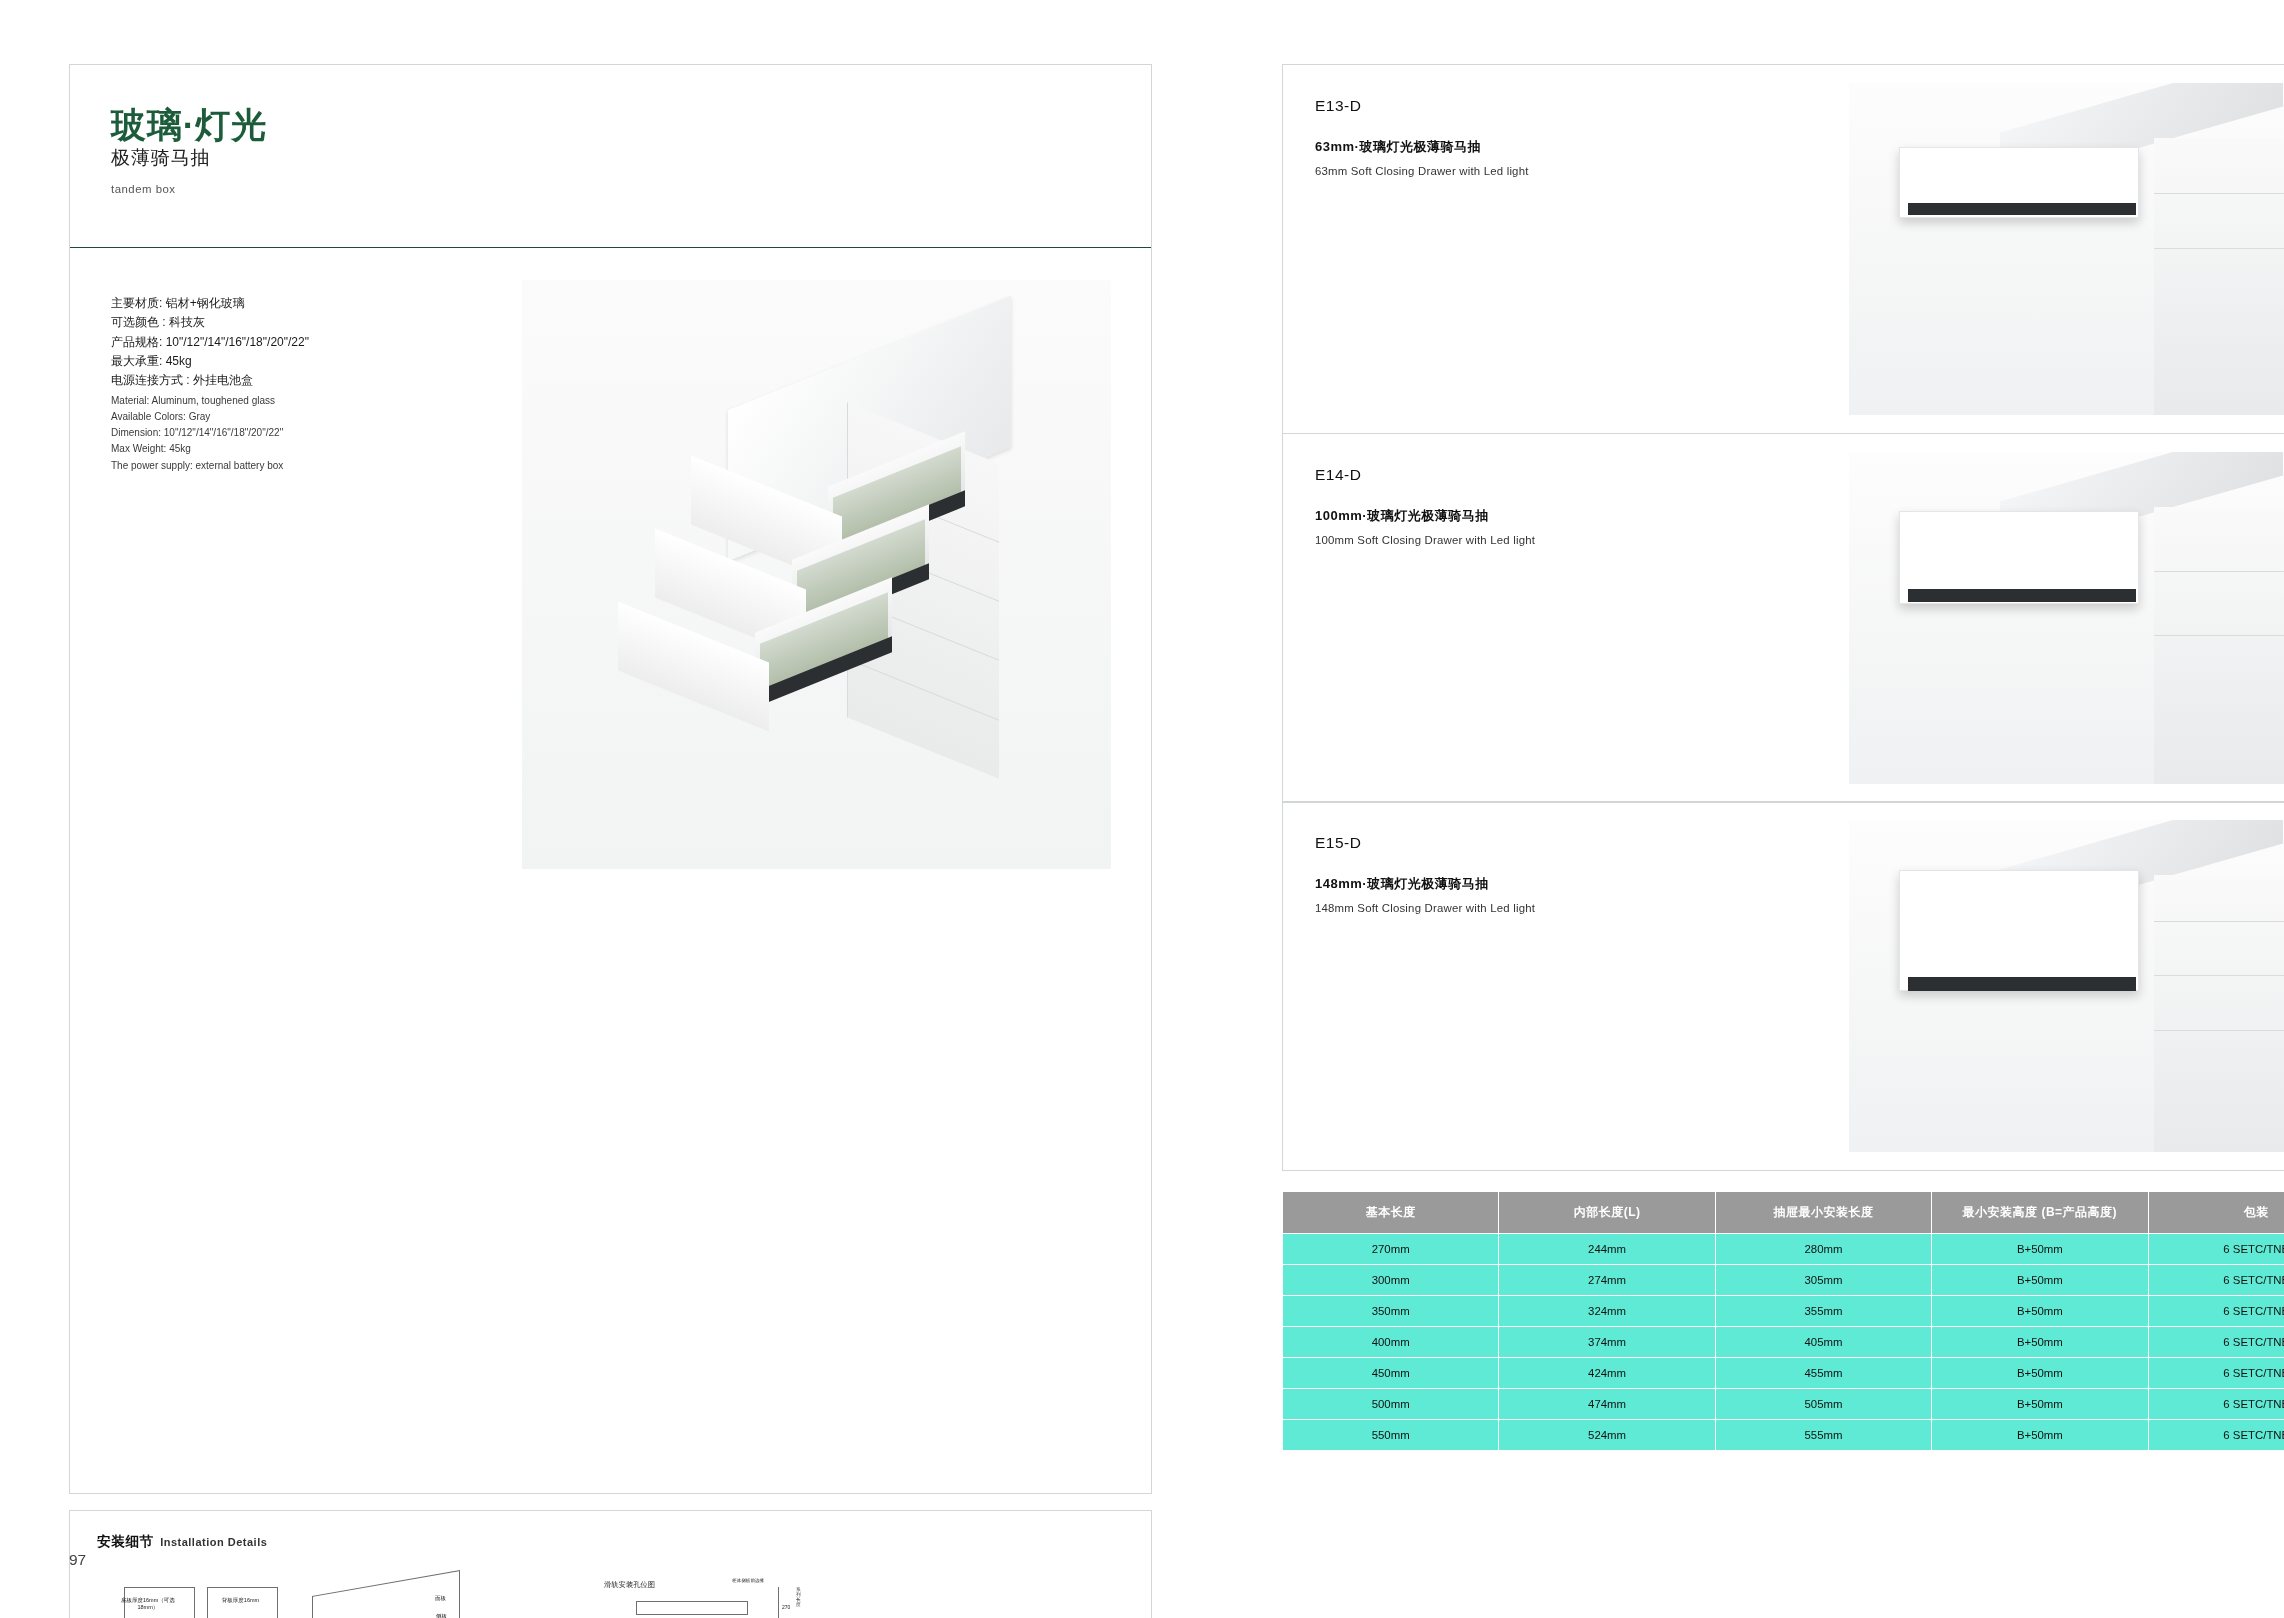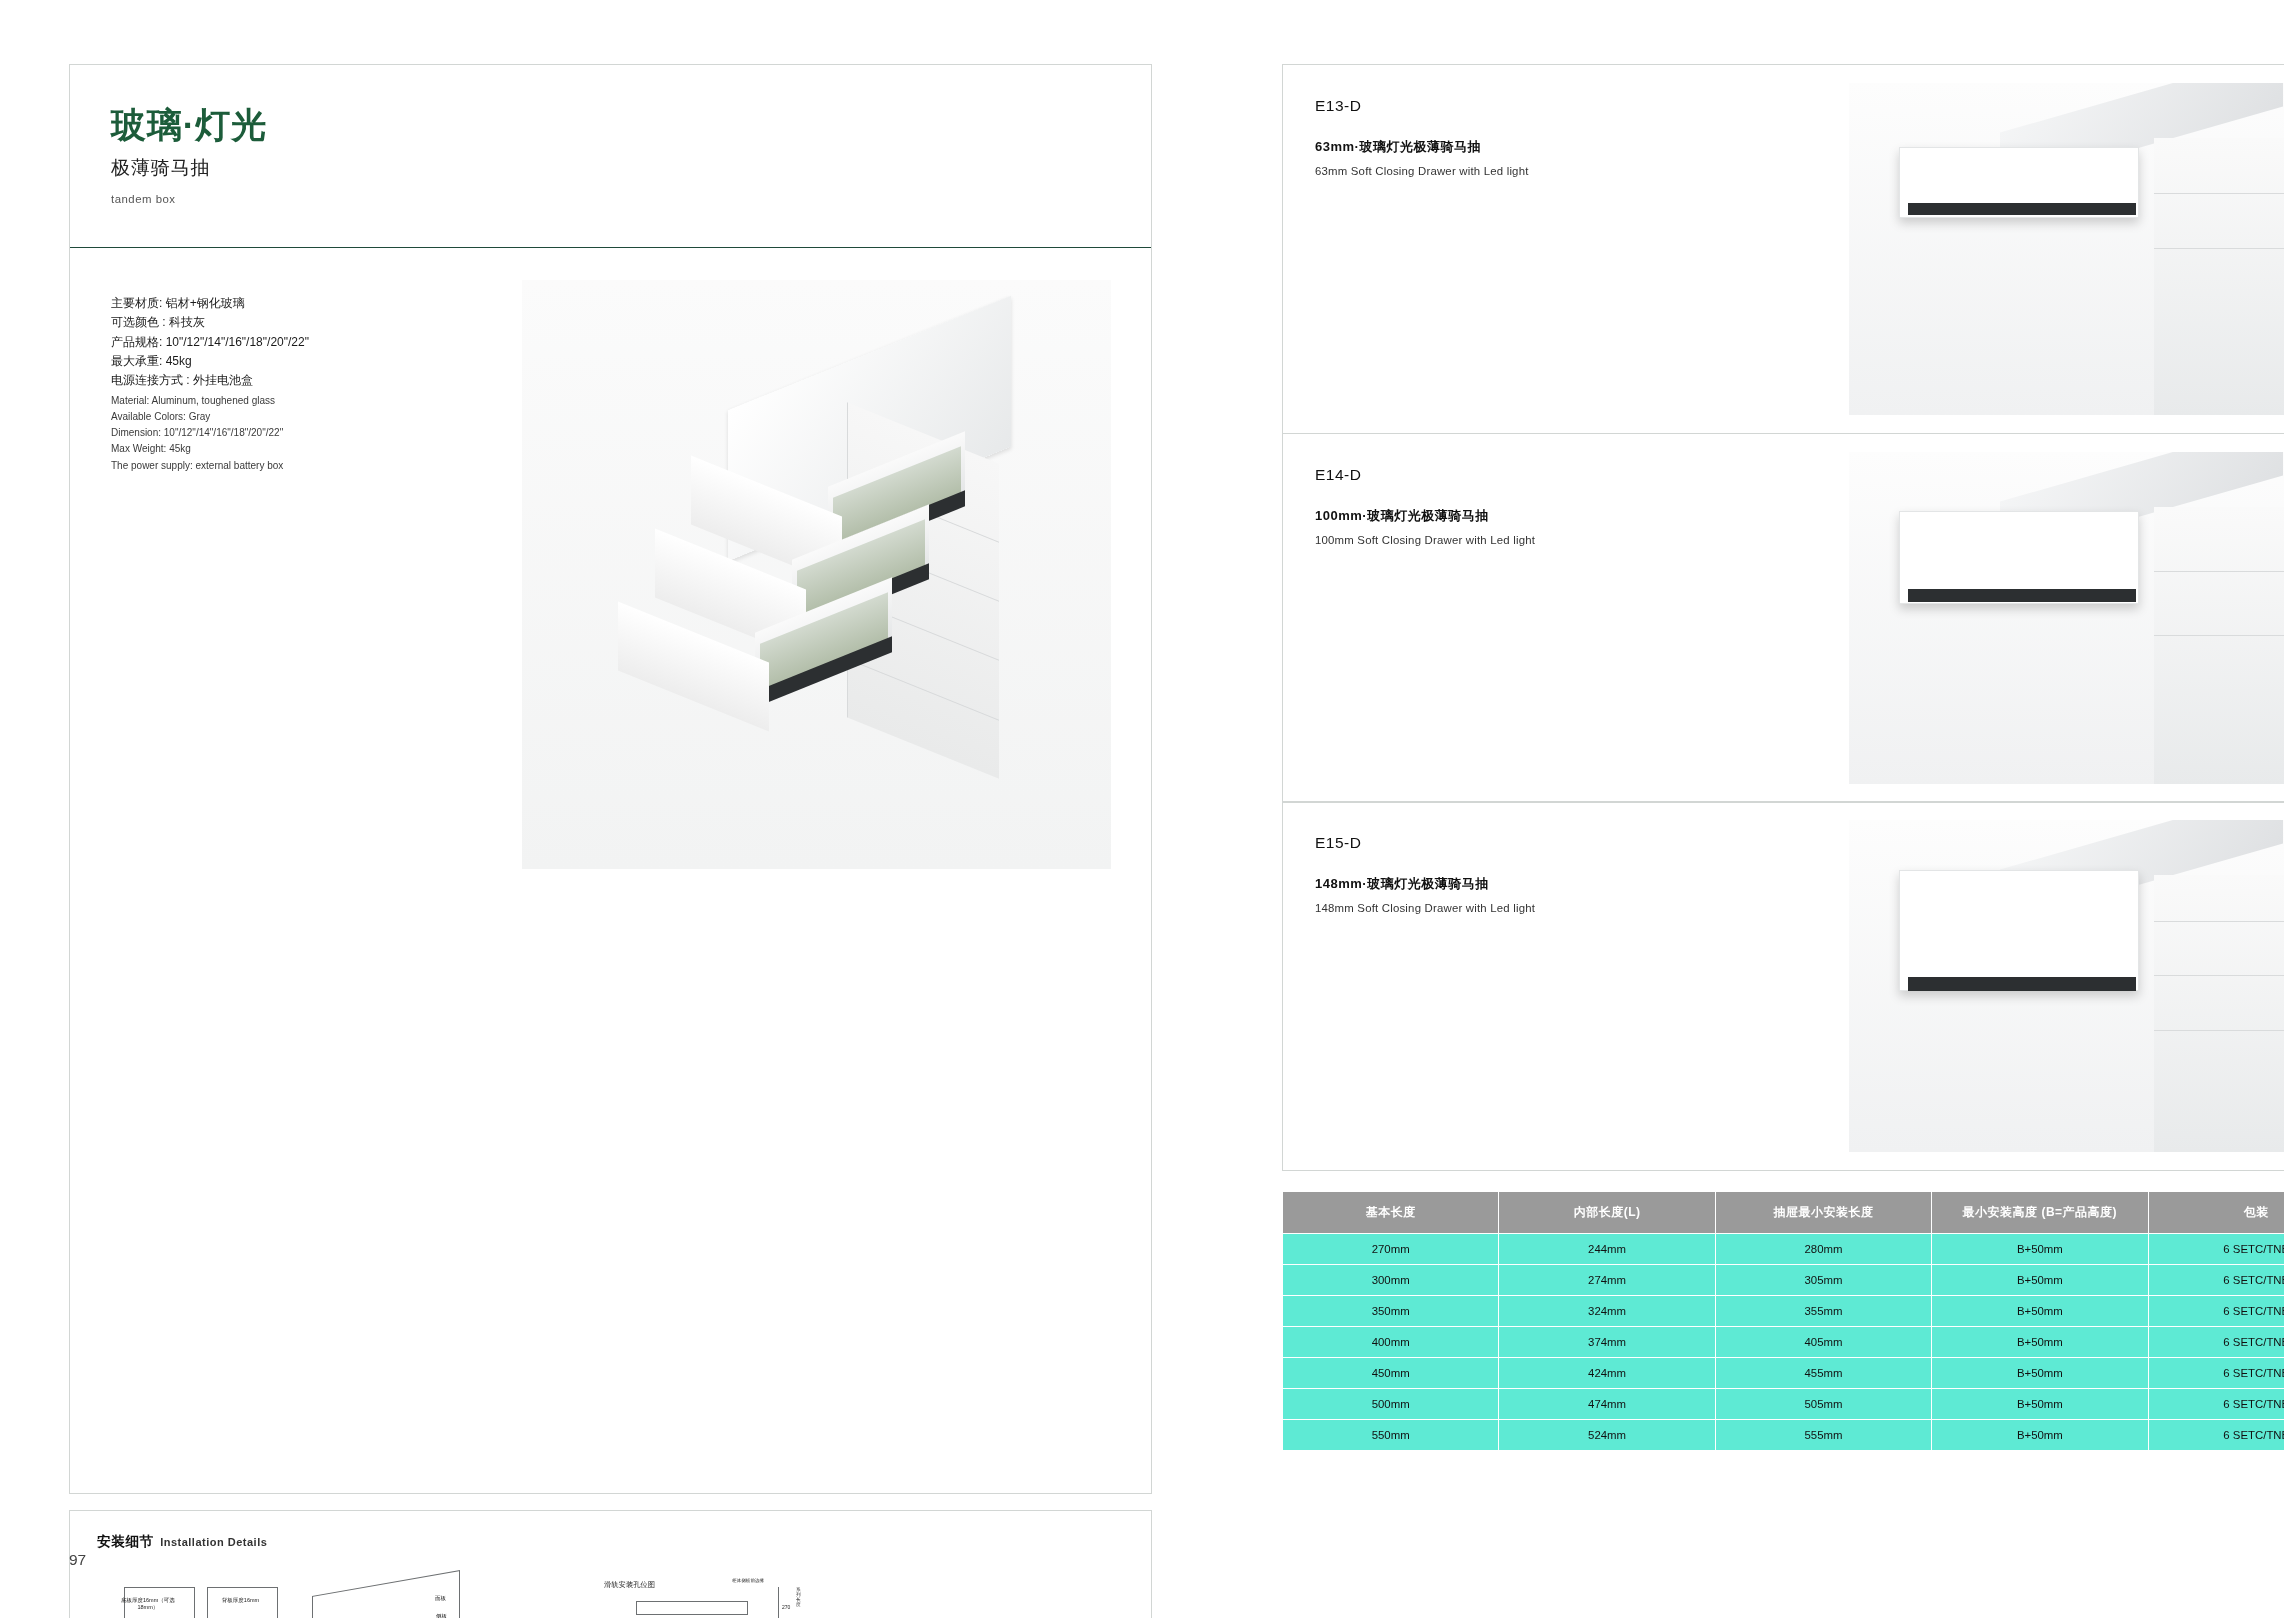--- a/index.html
+++ b/index.html
@@ -47,21 +47,20 @@
   .title-cn {
     font-size: 35px;
     font-weight: bold;
     color: #1c5c3a;
     letter-spacing: 0.9px;
     line-height: 1.1;
   }
   .title-sub-cn {
     font-size: 19px;
     color: #222;
-    margin-top: 10px;
     letter-spacing: 0.9px;
   }
   .title-en {
     font-size: 11.4px;
     color: #555;
     margin-top: 12px;
     letter-spacing: 0.5px;
   }
   .specs-row {
     display: flex;

